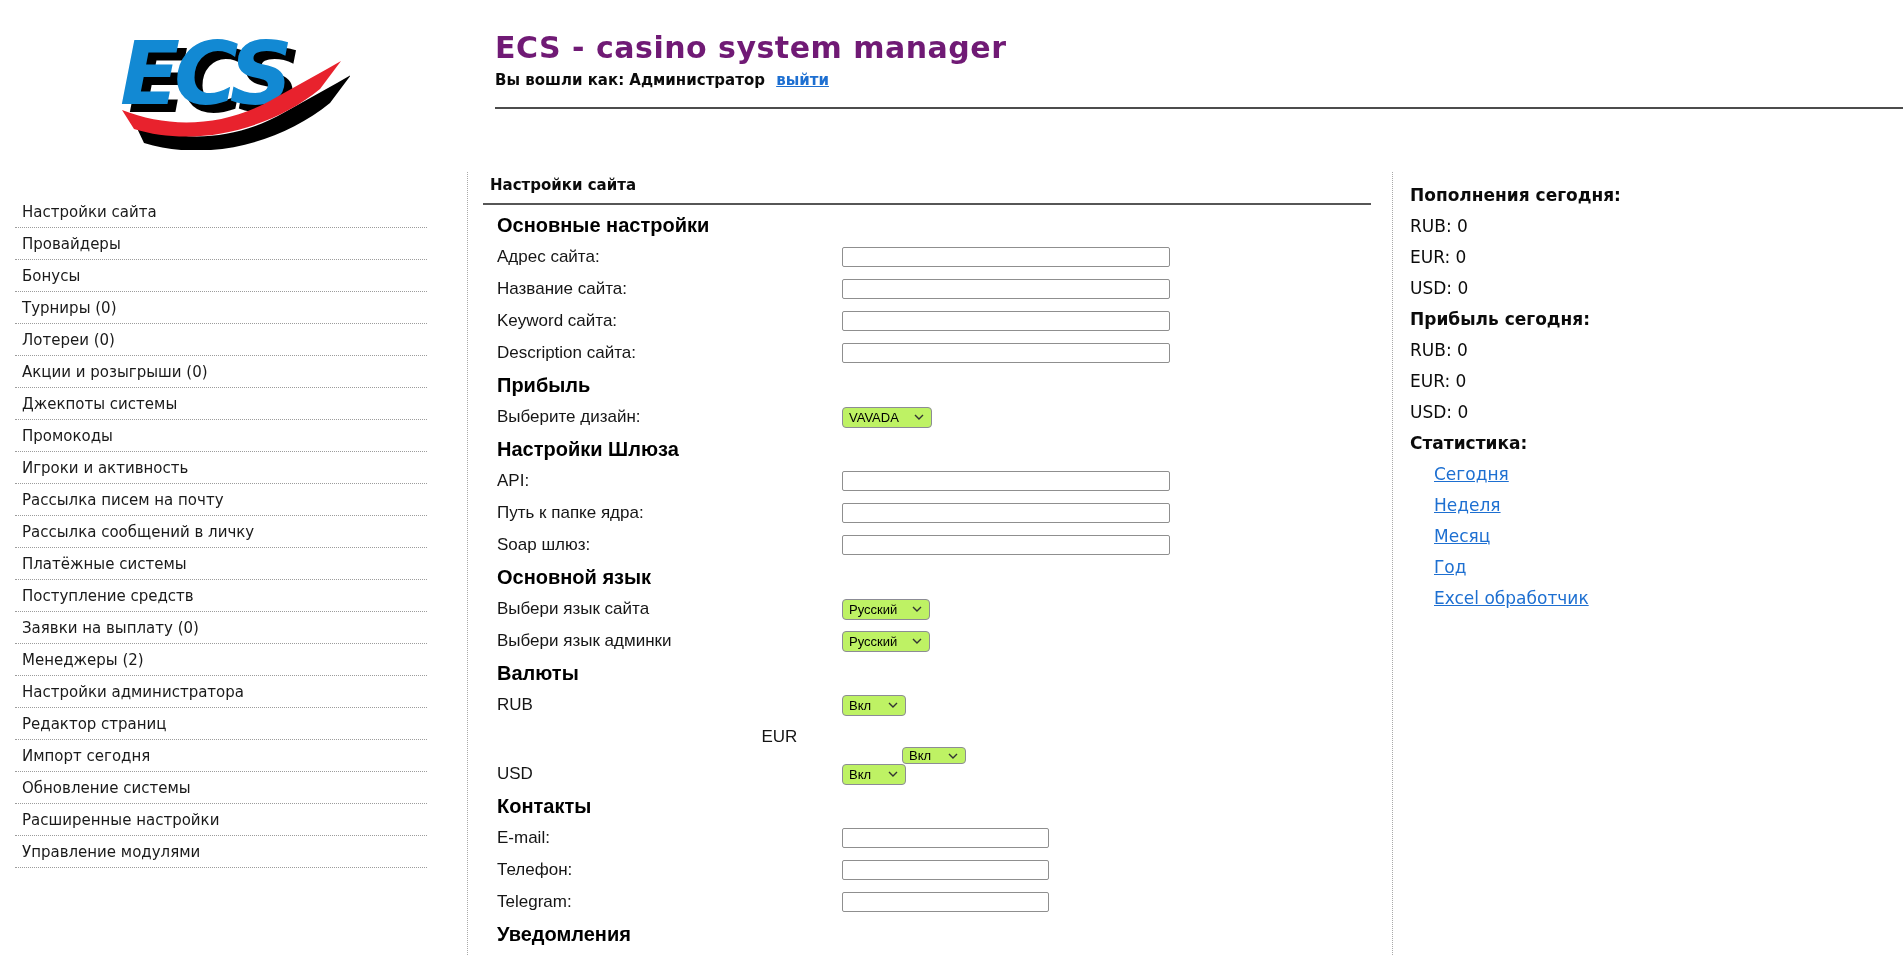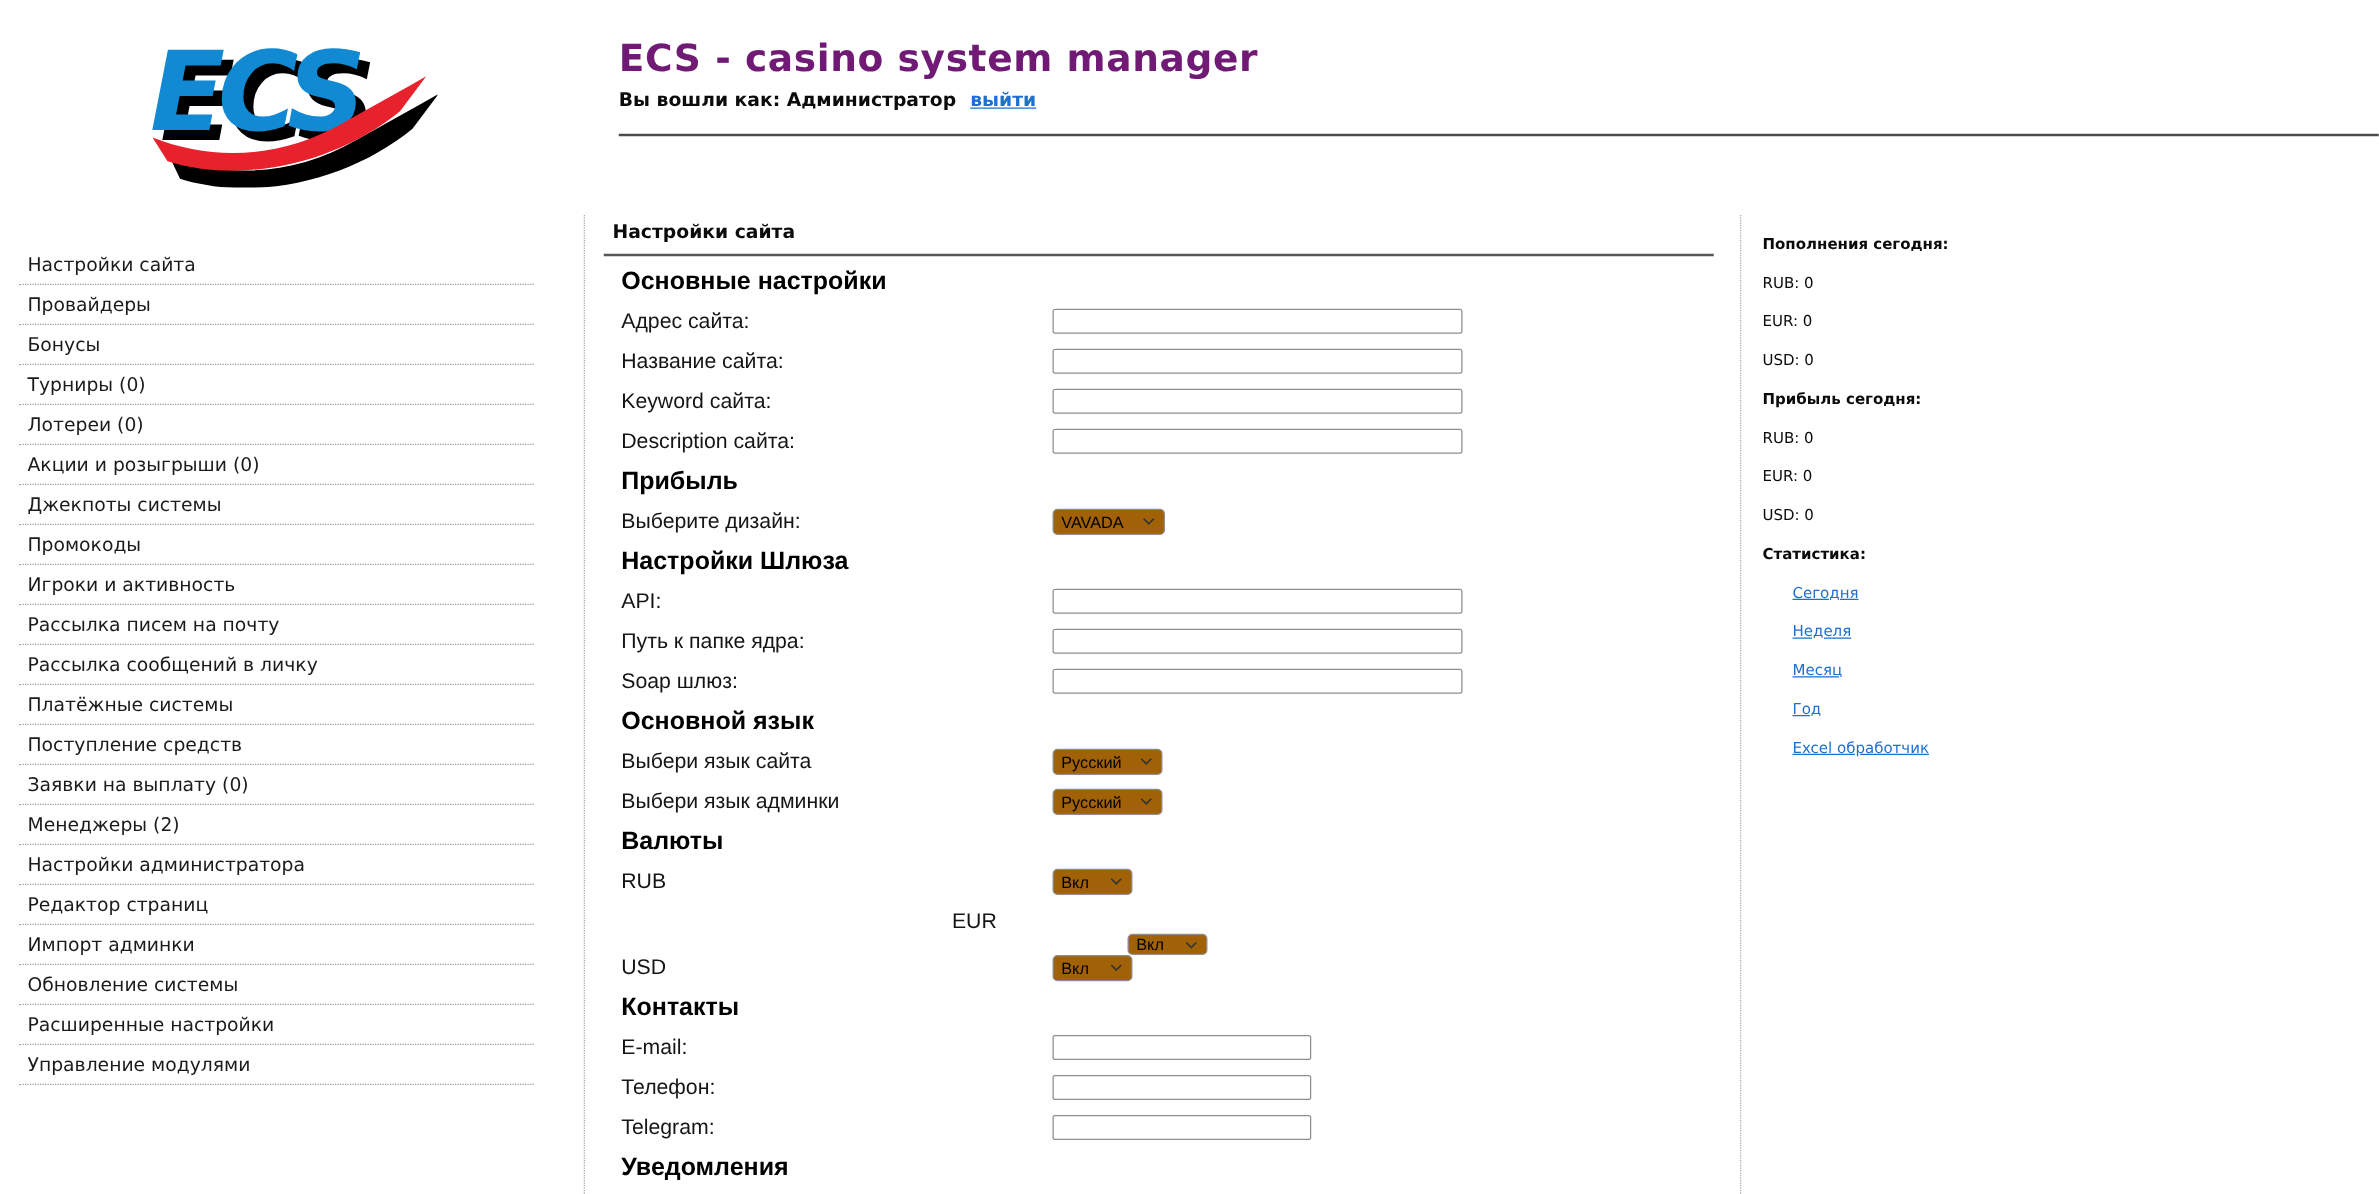--- a/index.html
+++ b/index.html
@@ -29,31 +29,31 @@
   .main-title { font-size:15px; font-weight:bold; padding-left:7px; color:#0b0b0b; }
   .main-rule { margin-top:9px; height:2px; background:#565656; }
   .form { margin-top:10px; padding-left:14px; font-family:"Liberation Sans", sans-serif; }
   .form-row { display:flex; align-items:center; height:20px; margin-bottom:12px; }
   .section-header { font-size:20px; font-weight:bold; color:#000; }
   .field-label { width:345px; font-size:17px; color:#151515; }
   .text-input { height:20px; border:1px solid #8f8f8f; border-radius:2px; background:#fff;
                 font-family:"Liberation Sans", sans-serif; font-size:13px; padding:0 4px; }
   .text-input.wide   { width:328px; }
   .text-input.narrow { width:207px; }
-  .select-box { height:21px; background:#a16207; border:1px solid #8c8c95; border-radius:4px;
+  .select-box { height:21px; background:#bef264; border:1px solid #8c8c95; border-radius:4px;
                 display:flex; align-items:center; justify-content:space-between;
                 padding:0 7px 0 6px; font-size:13px; color:#000; cursor:pointer; }
   .select-box svg { flex:0 0 auto; margin-left:8px; }
   
   [data-name="row-currency-eur"] { margin-top:8px;flex-direction:column; }
   [data-name="row-currency-usd"] { margin-top:17px; }
   [data-name="row-section-contacts"] { margin-top:4px; }
 
   
-  .stats { position:absolute; left:1410px; top:185px; width:240px; font-size:12px; color:#0b0b0b; }
+  .stats { position:absolute; left:1410px; top:185px; width:240px; font-size:17px; color:#0b0b0b; }
   .stats .s-head { font-weight:bold; line-height:20px; margin-bottom:11px; }
   .stats .s-item { line-height:20px; margin-bottom:11px; }
   .stats .s-link { line-height:20px; margin-bottom:11px; color:#1d6fd1;
                    text-decoration:underline; cursor:pointer; width:max-content;margin-left:24px; }
 </style>
 </head>
 <body>
 
 <div class="logo-wrap" data-name="ecs-logo">
   <svg width="238" height="136" viewBox="0 0 238 136" data-name="ecs-logo-image">
@@ -84,21 +84,21 @@
     <div class="side-item" data-name="sidebar-item-promo-codes">Промокоды</div>
     <div class="side-item" data-name="sidebar-item-players-activity">Игроки и активность</div>
     <div class="side-item" data-name="sidebar-item-email-mailing">Рассылка писем на почту</div>
     <div class="side-item" data-name="sidebar-item-pm-mailing">Рассылка сообщений в личку</div>
     <div class="side-item" data-name="sidebar-item-payment-systems">Платёжные системы</div>
     <div class="side-item" data-name="sidebar-item-incoming-funds">Поступление средств</div>
     <div class="side-item" data-name="sidebar-item-payout-requests">Заявки на выплату (0)</div>
     <div class="side-item" data-name="sidebar-item-managers">Менеджеры (2)</div>
     <div class="side-item" data-name="sidebar-item-admin-settings">Настройки администратора</div>
     <div class="side-item" data-name="sidebar-item-page-editor">Редактор страниц</div>
-    <div class="side-item" data-name="sidebar-item-module-import">Импорт админки</div>
+    <div class="side-item" data-name="sidebar-item-module-import">Импорт сегодня</div>
     <div class="side-item" data-name="sidebar-item-system-update">Обновление системы</div>
     <div class="side-item" data-name="sidebar-item-advanced-settings">Расширенные настройки</div>
     <div class="side-item" data-name="sidebar-item-module-management">Управление модулями</div>
   </div>
 
 <div class="vsep vsep-left" data-name="left-panel-divider"></div>
 <div class="vsep vsep-right" data-name="right-panel-divider"></div>
 
 <div class="main" data-name="site-settings-panel">
   <div class="main-title" data-name="page-title">Настройки сайта</div>

